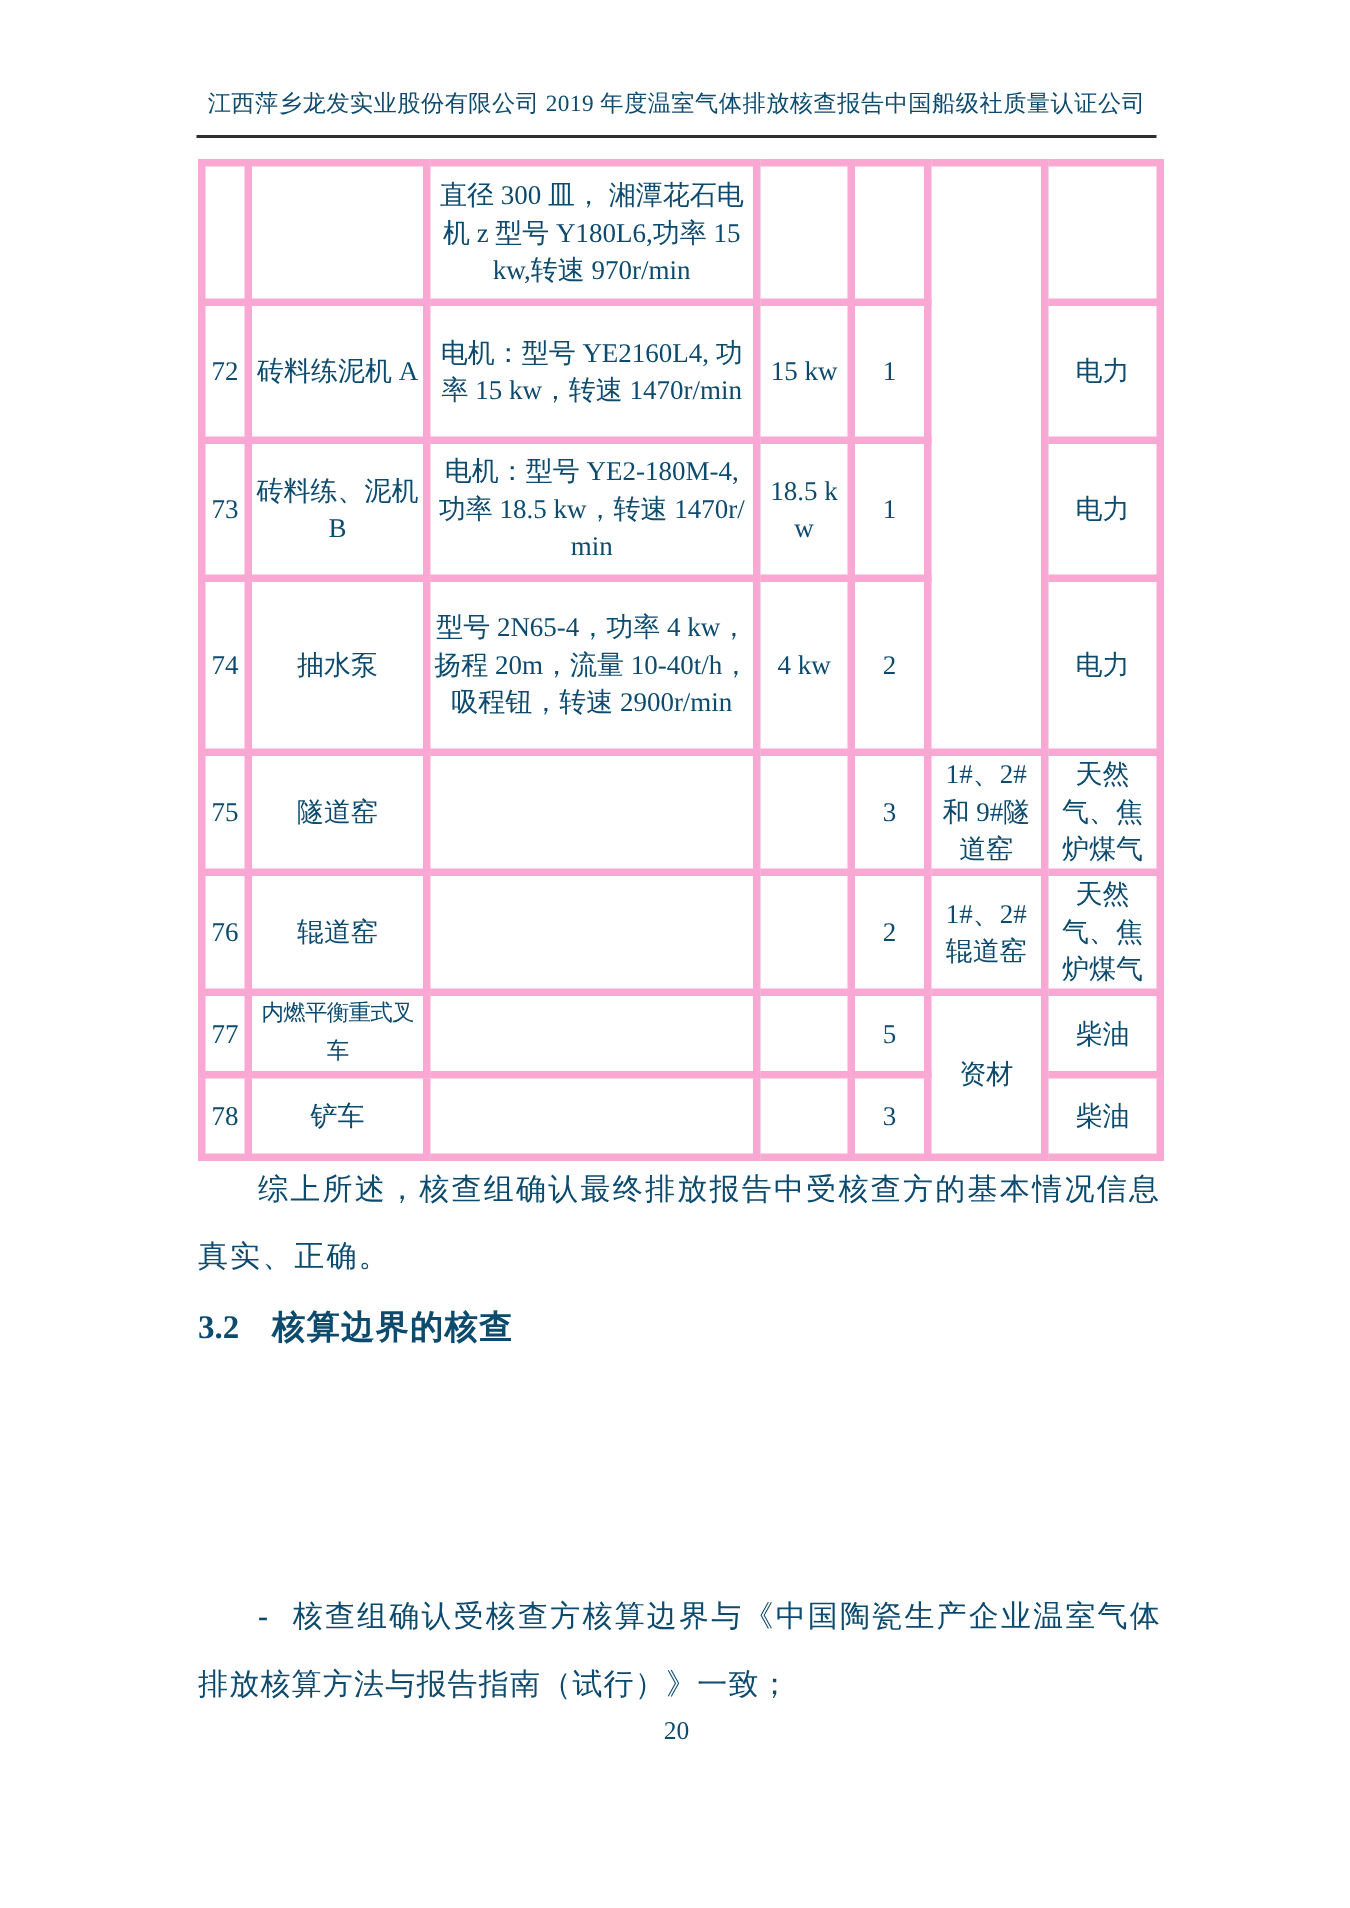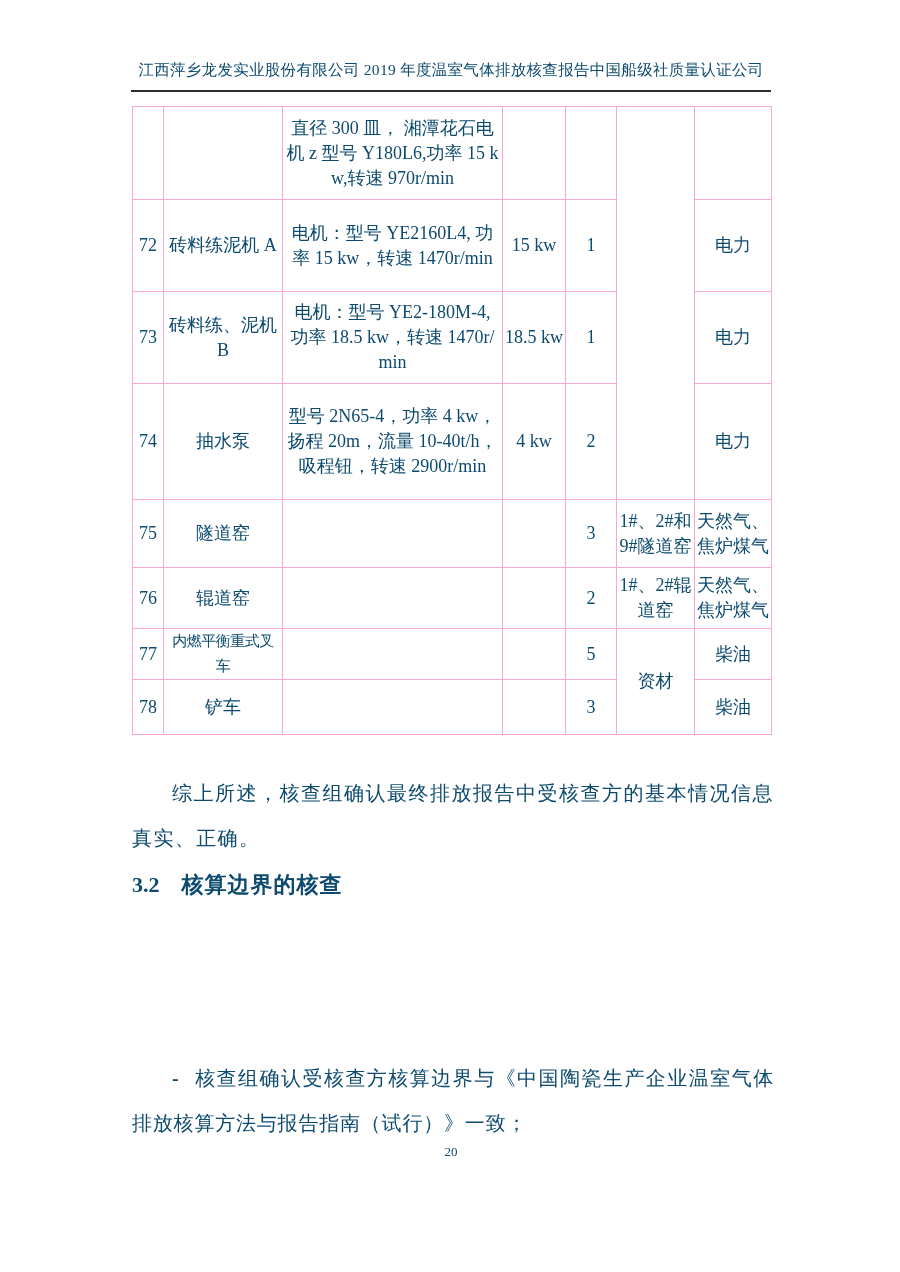--- a/index.html
+++ b/index.html
@@ -13,21 +13,21 @@
     position:absolute; left:131px; top:57px; width:640px;
     text-align:center; font-size:15.5px; line-height:26px; letter-spacing:0.3px;
     padding-bottom:7px; border-bottom:2px solid #2e2e2e; white-space:nowrap;
   }
   
   table.equip {
     position:absolute; left:132px; top:106px;
     border-collapse:collapse; table-layout:fixed;
   }
   table.equip td {
-    border:1px solid #f9a8d4; text-align:center; vertical-align:middle;
+    border:5px solid #f9a8d4; text-align:center; vertical-align:middle;
     font-size:18px; line-height:25px; padding:0 2px; overflow:hidden;
     word-break:break-all;
     margin-left:44px;
   }
   td.c-desc { font-size:16.5px; line-height:29px; }
   td.c-name { font-size:17px; }
   td.c-name.squeeze { font-size:15px; letter-spacing:-0.5px; }
   td.c-loc, td.c-fuel { font-size:17.5px; line-height:27px; }
   
   .para {
@@ -39,21 +39,21 @@
   .p-boundary { top:919px; }
   .p-bullet { top:1056px; letter-spacing:0.8px; }
   .sec-heading {
     position:absolute; left:132px; top:870px;
     font-size:22px; font-weight:bold; letter-spacing:1px;
   }
   .sec-heading .sec-no { margin-right:22px; letter-spacing:0; }
   .bullet-marker { font-weight:bold; margin-right:15px; }
   .page-num {
     position:absolute; left:131px; top:1144px; width:640px;
-    text-align:center; font-size:13px;
+    text-align:center; font-size:17px;
   }
 </style>
 </head>
 <body>
 
 <div class="page">
 
   <div class="doc-header">江西萍乡龙发实业股份有限公司 2019 年度温室气体排放核查报告中国船级社质量认证公司</div>
 
   <table class="equip">

